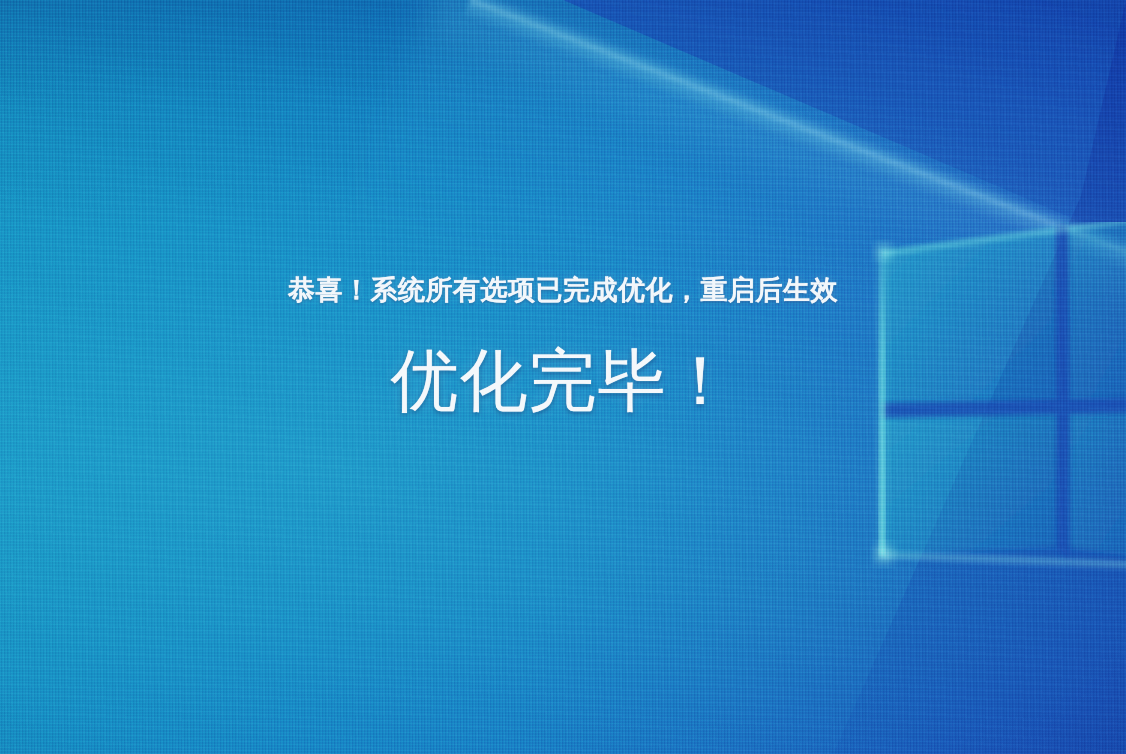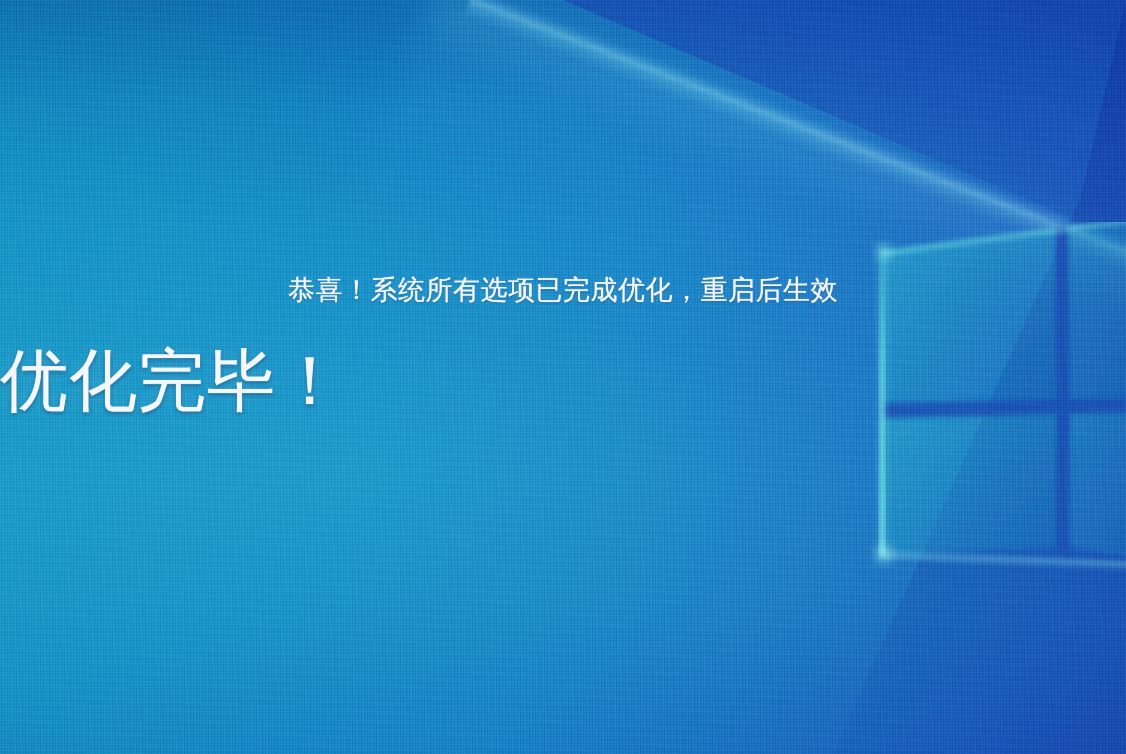--- a/index.html
+++ b/index.html
@@ -160,37 +160,37 @@
     inset: 0;
   }
   #subtitle {
     position: absolute;
     left: 0;
     right: 0;
     top: 277px;
     text-align: center;
     color: #f2f7fb;
     font-family: "Liberation Serif", "DejaVu Serif", serif;
-    font-weight: normal;
+    font-weight: bold;
     font-size: 27px;
     line-height: 1;
     letter-spacing: 0.5px;
     text-shadow:
       0 0 1px rgba(255,255,255,0.85),
       0 1px 3px rgba(8,50,110,0.55),
       0 0 8px rgba(190,235,255,0.25);
     filter: blur(0.45px);
     white-space: nowrap;
   }
   #title {
     position: absolute;
     left: 0;
     right: 0;
     top: 347px;
-    text-align: left;
+    text-align: center;
     color: #f4f8fb;
     font-family: "Liberation Serif", "DejaVu Serif", serif;
     font-weight: normal;
     font-size: 68px;
     line-height: 1;
     letter-spacing: 1px;
     text-shadow:
       0 0 1px rgba(255,255,255,0.8),
       0 2px 5px rgba(8,45,105,0.50),
       0 0 14px rgba(200,240,255,0.22);

